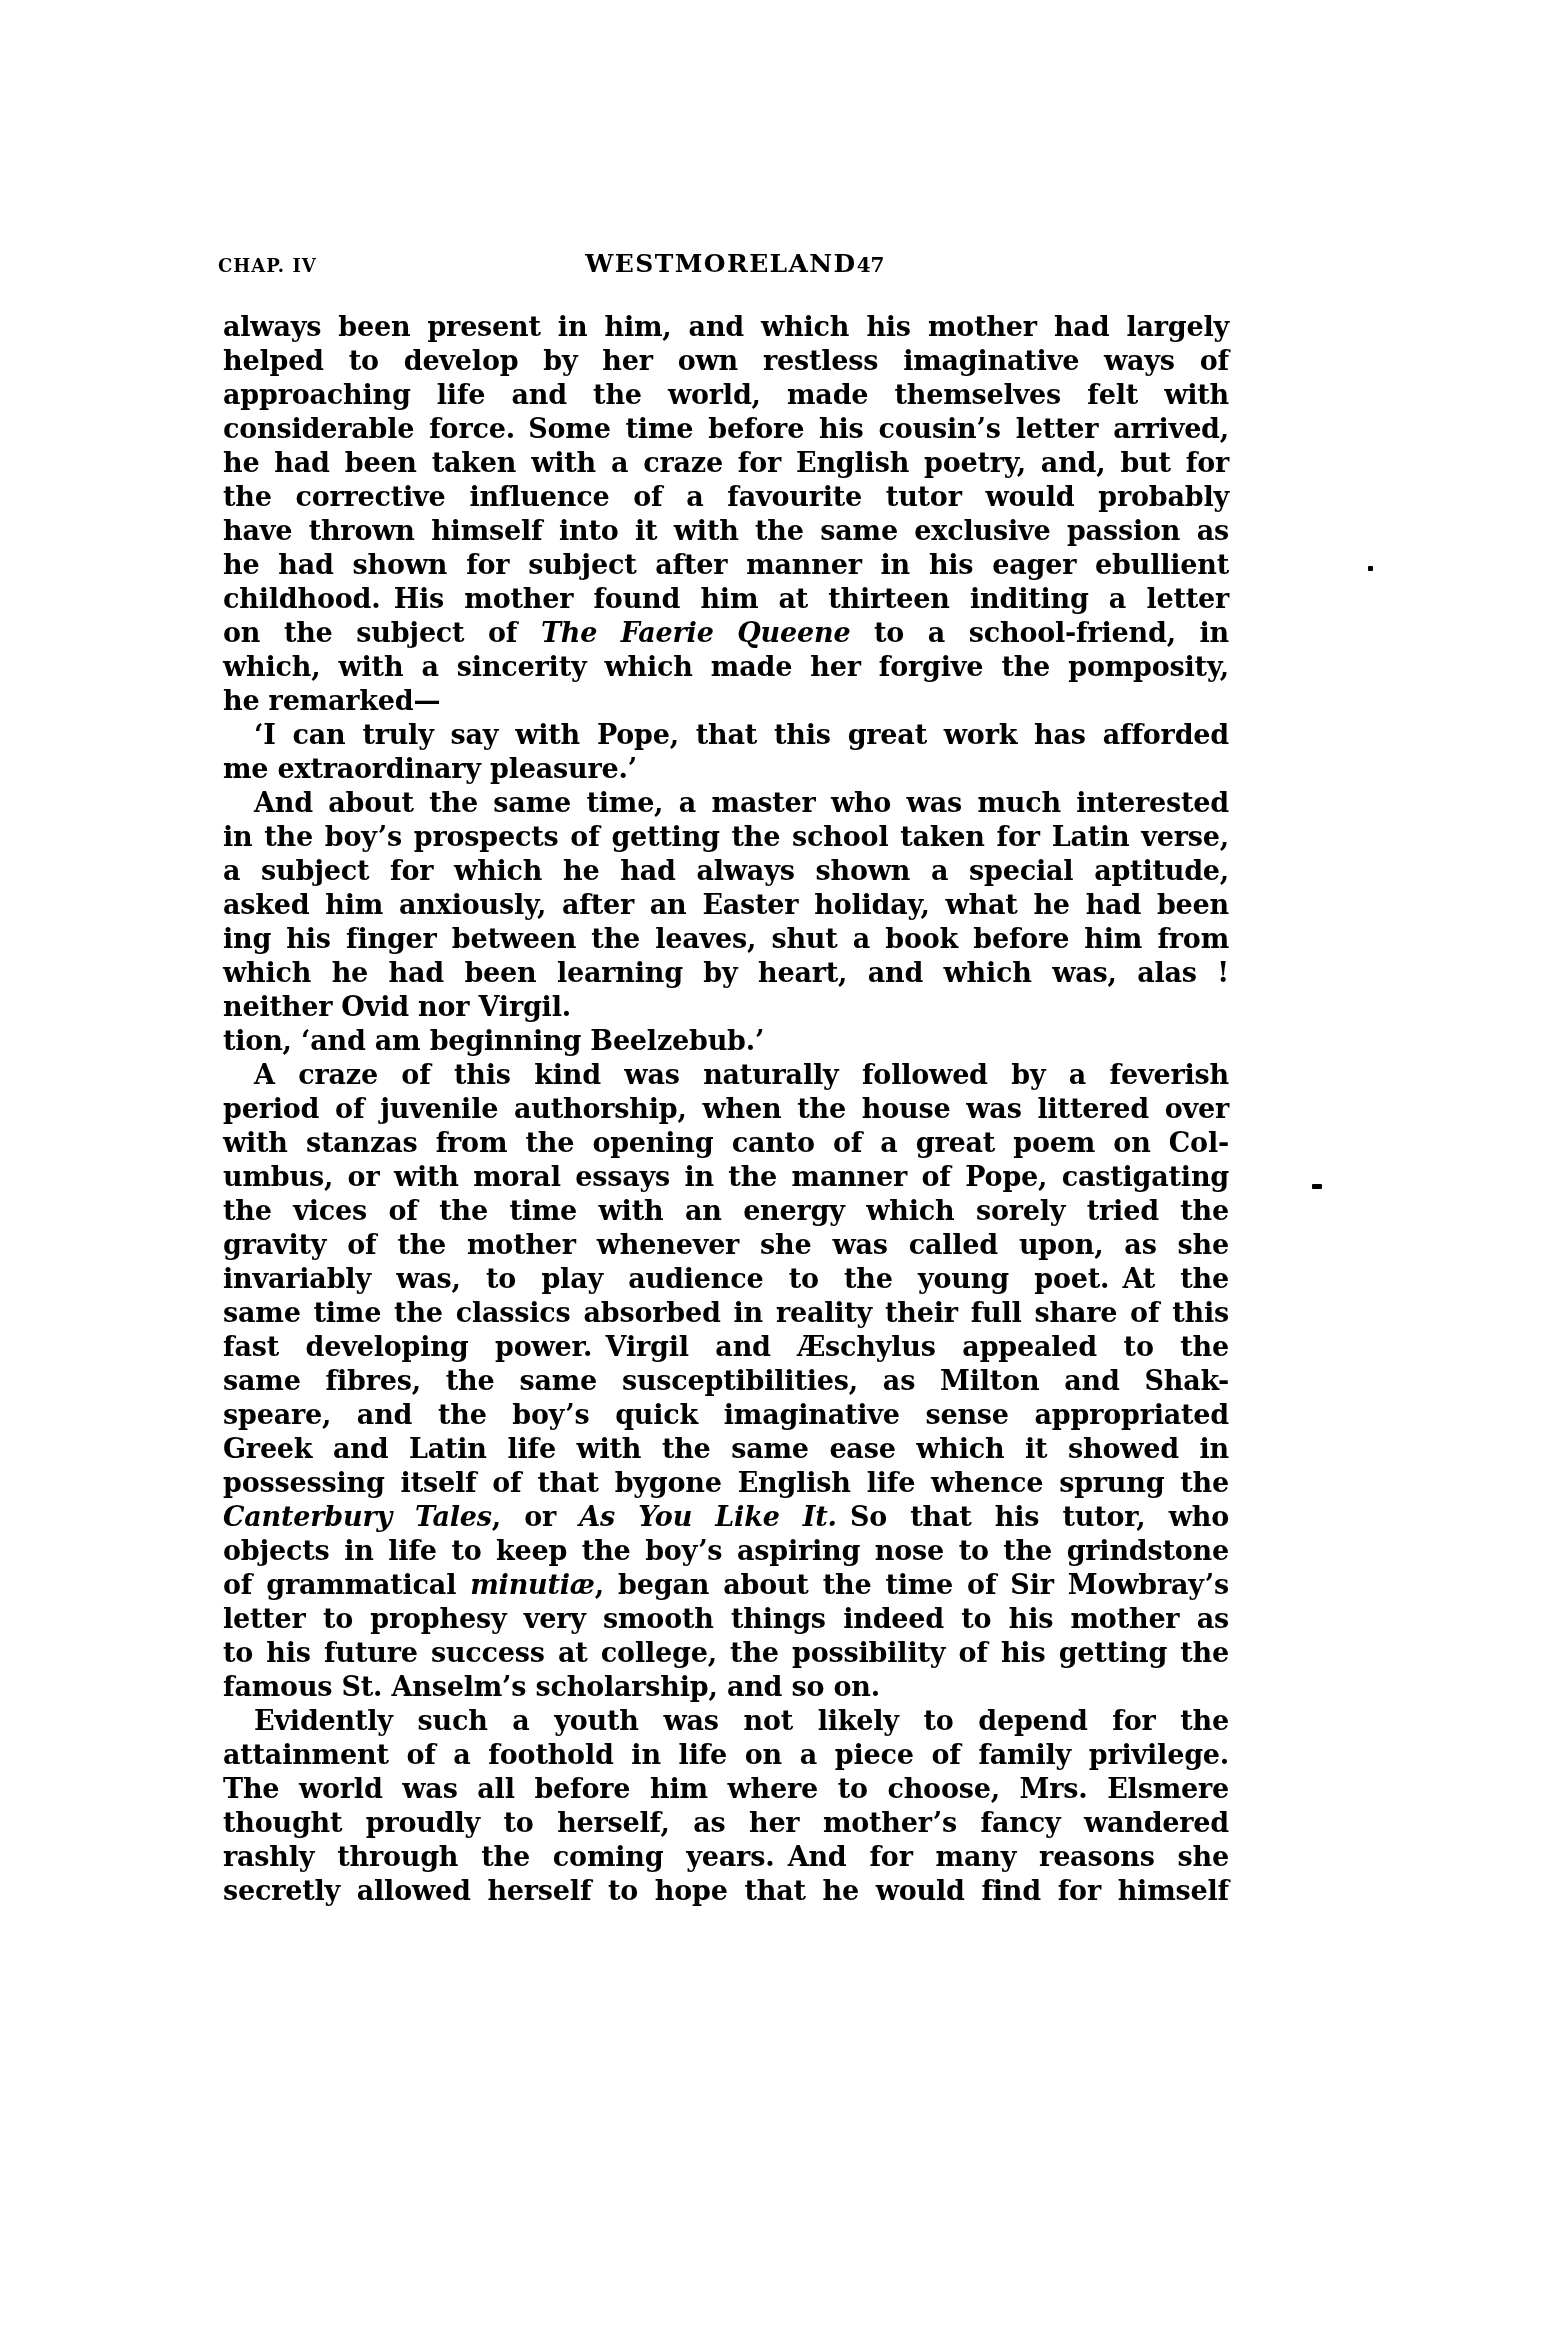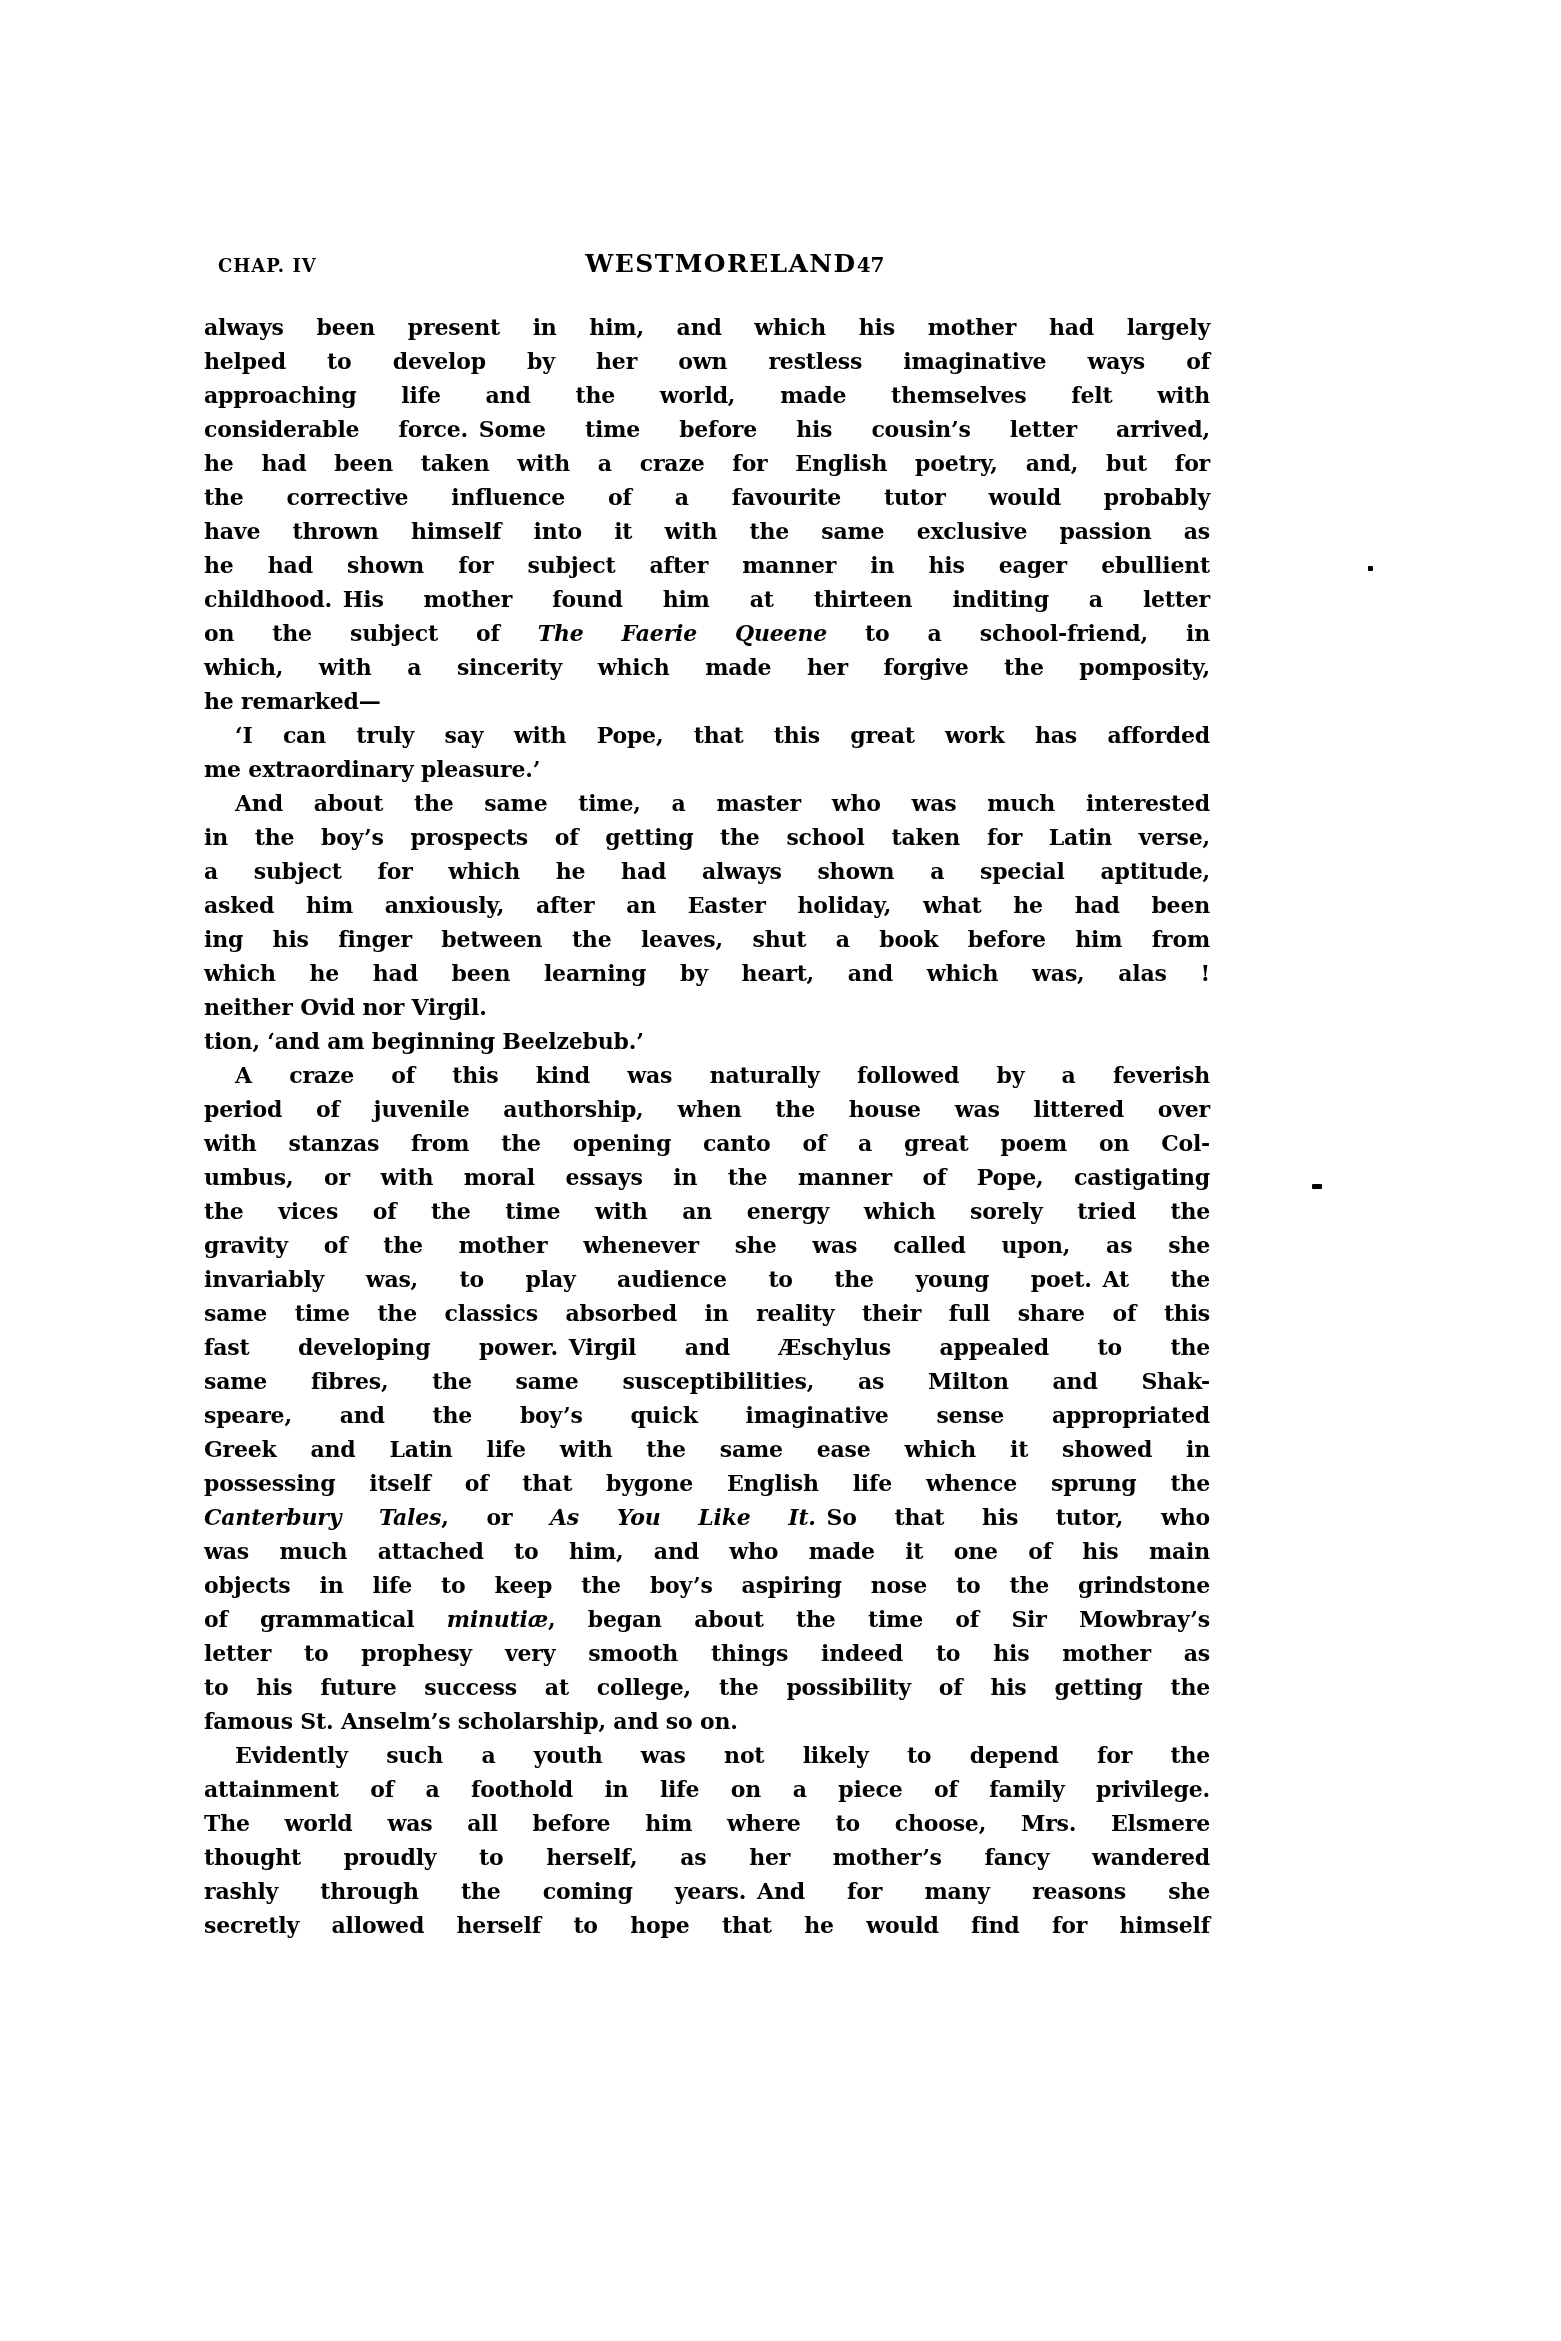--- a/index.html
+++ b/index.html
@@ -39,24 +39,24 @@
     text-align: center;
     white-space: nowrap;
   }
   .hdr-page {
     font-size: 20px;
     text-align: left;
     white-space: nowrap;
   }
   #body-text {
     position: absolute;
-    left: 204px;
+    left: 223px;
     top: 310px;
     width: 1006px;
-    font-size: 22px;
+    font-size: 27px;
     font-weight: 700;
     line-height: 34px;
     letter-spacing: -0.2px;
   }
   .line {
     height: 34px;
     overflow: visible;
   }
   .line.j {
     text-align: justify;
@@ -117,21 +117,20 @@
       <div class="line j">the vices of the time with an energy which sorely tried the</div>
       <div class="line j">gravity of the mother whenever she was called upon, as she</div>
       <div class="line j">invariably was, to play audience to the young poet. At the</div>
       <div class="line j">same time the classics absorbed in reality their full share of this</div>
       <div class="line j">fast developing power. Virgil and Æschylus appealed to the</div>
       <div class="line j">same fibres, the same susceptibilities, as Milton and Shak-</div>
       <div class="line j">speare, and the boy’s quick imaginative sense appropriated</div>
       <div class="line j">Greek and Latin life with the same ease which it showed in</div>
       <div class="line j">possessing itself of that bygone English life whence sprung the</div>
       <div class="line j"><i>Canterbury Tales</i>, or <i>As You Like It.</i> So that his tutor, who</div>
-      <div class="line j">was much attached to him, and who made it one of his main</div>
       <div class="line j">objects in life to keep the boy’s aspiring nose to the grindstone</div>
       <div class="line j">of grammatical <i>minutiæ</i>, began about the time of Sir Mowbray’s</div>
       <div class="line j">letter to prophesy very smooth things indeed to his mother as</div>
       <div class="line j">to his future success at college, the possibility of his getting the</div>
       <div class="line nj">famous St. Anselm’s scholarship, and so on.</div>
       <div class="line j in">Evidently such a youth was not likely to depend for the</div>
       <div class="line j">attainment of a foothold in life on a piece of family privilege.</div>
       <div class="line j">The world was all before him where to choose, Mrs. Elsmere</div>
       <div class="line j">thought proudly to herself, as her mother’s fancy wandered</div>
       <div class="line j">rashly through the coming years. And for many reasons she</div>

